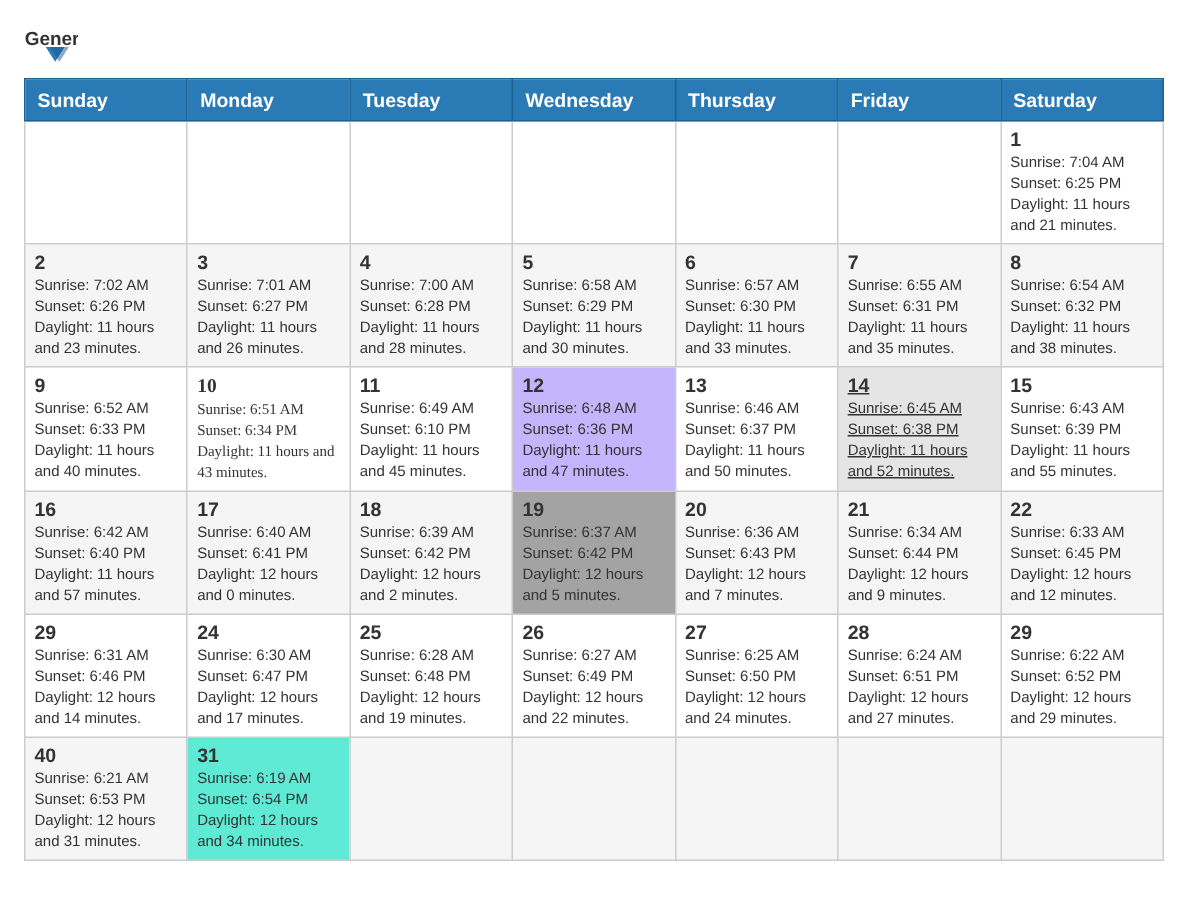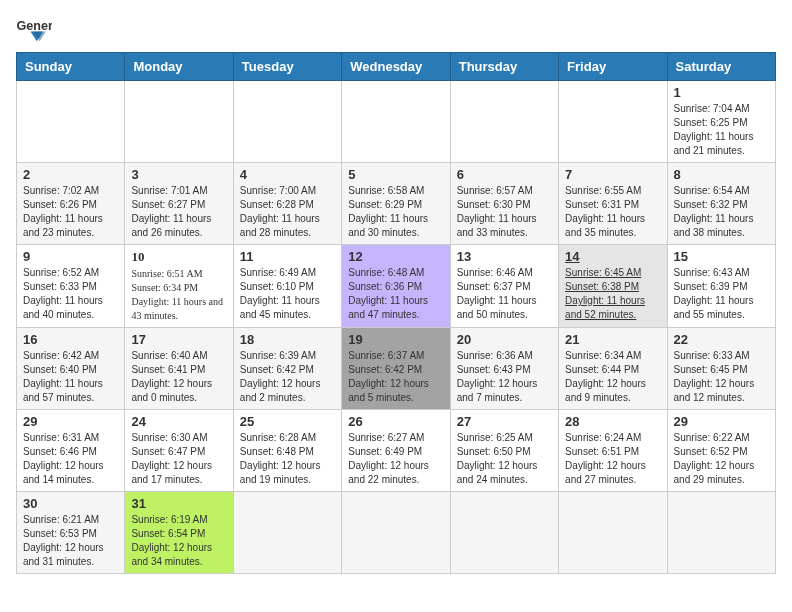--- a/index.html
+++ b/index.html
@@ -305,26 +305,26 @@
         </td>
         <td style="background-color: rgb(255, 255, 255);">
           <span class="day-number">29</span>
           <div class="day-info">Sunrise: 6:22 AM
 Sunset: 6:52 PM
 Daylight: 12 hours and 29 minutes.</div>
         </td>
       </tr>
       <tr>
         <td style="background-color: rgb(245, 245, 245);">
-          <span class="day-number">30</span>
+          <span class="day-number">40</span>
           <div class="day-info">Sunrise: 6:21 AM
 Sunset: 6:53 PM
 Daylight: 12 hours and 31 minutes.</div>
         </td>
-        <td style="background-color: #bef264; margin-left: 40px;">
+        <td style="background-color: #5eead4; margin-left: 40px;">
           <span class="day-number">31</span>
           <div class="day-info">Sunrise: 6:19 AM
 Sunset: 6:54 PM
 Daylight: 12 hours and 34 minutes.</div>
         </td>
         <td class="empty-cell" style="background-color: rgb(245, 245, 245);"></td>
         <td class="empty-cell" style="background-color: rgb(245, 245, 245);"></td>
         <td class="empty-cell" style="background-color: rgb(245, 245, 245);"></td>
         <td class="empty-cell" style="background-color: rgb(245, 245, 245);"></td>
         <td class="empty-cell" style="background-color: rgb(245, 245, 245);"></td>

